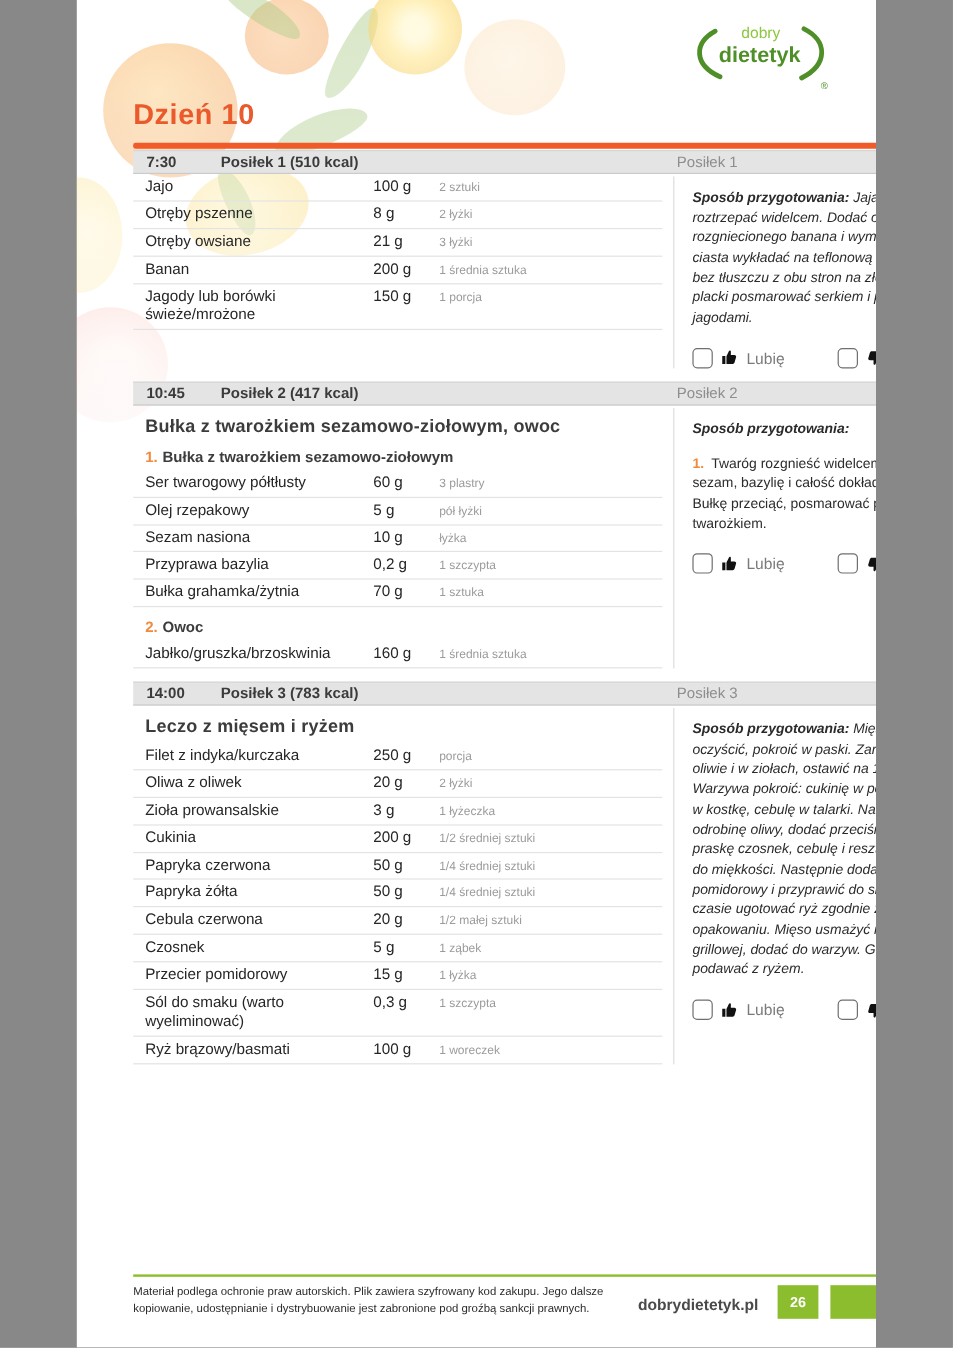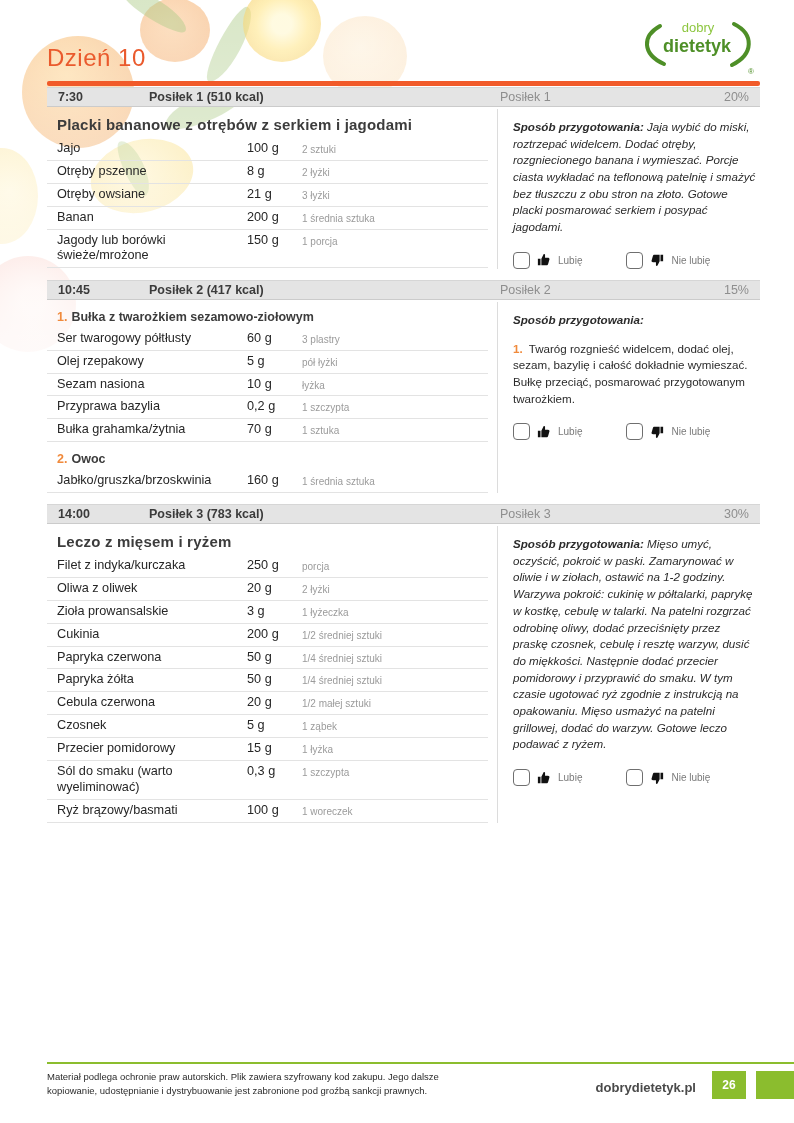--- a/index.html
+++ b/index.html
@@ -1,19 +1,19 @@
 <!DOCTYPE html>
 <html><head>
 <meta charset="utf-8">
 <style>
   * { margin:0; padding:0; box-sizing:border-box; }
   html,body { background:#888; }
   body { font-family:"Liberation Sans","DejaVu Sans",sans-serif; }
   #page {
-    position:relative; width:794px; height:1123px; margin:0 auto;
+    position:relative; width:666px; height:1123px; margin:0 auto;
     background:#ffffff; overflow:hidden;
   }
 
   
   .bg { position:absolute; inset:0 0 auto 0; height:430px; overflow:hidden; pointer-events:none; }
   .bg .fruit { position:absolute; border-radius:50%; }
   .f-orange   { left:22px;  top:36px;  width:112px; height:112px; opacity:.55;
                 background:radial-gradient(circle at 40% 35%, #fcb648, #f08a1e 65%, #e27613); }
   .f-tanger   { left:140px; top:-2px;  width:70px;  height:64px;  opacity:.5;
                 background:radial-gradient(circle at 45% 40%, #f9a245, #ee7d15 75%); }
@@ -32,30 +32,30 @@
   .leaf2 { left:188px; top:34px;  width:84px; height:22px; transform:rotate(118deg); }
   .leaf3 { left:162px; top:96px;  width:82px; height:26px; transform:rotate(-22deg); opacity:.5; }
   .leaf4 { left:104px; top:158px; width:60px; height:20px; transform:rotate(65deg); opacity:.4; }
   .bg .fade { position:absolute; inset:0;
     background:linear-gradient(180deg, rgba(255,255,255,.30) 0%, rgba(255,255,255,.52) 40%,
                rgba(255,255,255,.90) 78%, #ffffff 100%); }
 
   
   .logo { position:absolute; top:12px; right:36px; width:120px; height:66px; }
   .content { position:relative; padding:0 34px 0 47px; }
-  .day-title { padding-top:44px; font-size:24px; font-weight:normal; color:#ea5a2d; letter-spacing:.5px; }
+  .day-title { padding-top:82px; font-size:24px; font-weight:bold; color:#ea5a2d; letter-spacing:.5px; }
   .orange-rule { height:5px; background:#f15a29; margin-top:9px; border-radius:2px; width:713px; }
 
   
   .meal { width:713px; }
   .meal-bar { position:relative; height:20px; background:#e4e4e4;
               border-top:1px solid #d6d6d6; border-bottom:1px solid #cbcbcb;
               font-size:12.5px; line-height:19px; margin-top:1px; }
   .meal-bar .time    { position:absolute; left:11px;  color:#3b3b3b; font-weight:bold; }
-  .meal-bar .heading { position:absolute; left:73px;  color:#3b3b3b; font-weight:bold;margin-left:29px; }
+  .meal-bar .heading { position:absolute; left:73px;  color:#3b3b3b; font-weight:bold; }
   .meal-bar .blabel  { position:absolute; left:453px; color:#8e8e8e; }
   .meal-bar .bpct    { position:absolute; right:11px; color:#8e8e8e; }
 
   .meal-body { display:flex; align-items:stretch; padding-bottom:10px; }
   .left-col  { width:450px; flex:0 0 450px; padding-right:9px; }
   .right-col { flex:1; border-left:1px solid #dcdcdc; padding:4px 0 0 15px; margin-top:2px; }
 
   .dish-title { font-size:15px; font-weight:bold; color:#3c3c3c; margin:9px 0 5px 10px; letter-spacing:.2px; }
   .group-head { font-size:12.5px; font-weight:bold; color:#3c3c3c; margin:10px 0 4px 10px; }
   .group-head .gnum { color:#f08a3c; margin-right:4px; }
@@ -68,21 +68,21 @@
 
   .prep { font-size:11.6px; color:#2b2b2b; line-height:1.44; padding-right:2px; margin-top:6px;font-style:italic; }
   .prep b { font-weight:bold; }
   .prep-step { font-size:11.6px; color:#2b2b2b; line-height:1.44; margin-top:12px; padding-right:2px; }
   .prep-step .snum { color:#f08a3c; font-weight:bold; margin-right:3px; }
 
   .like-row { display:flex; gap:44px; margin-top:16px; align-items:center; }
   .like-item { display:flex; align-items:center; gap:7px; }
   .cbox { width:17px; height:17px; border:1px solid #6f6f6f; border-radius:4px; background:#fff; cursor:pointer; }
   .thumb svg { display:block; }
-  .like-label { font-size:10px; color:#7a7a7a; }
+  .like-label { font-size:13px; color:#7a7a7a; }
 
   
   .footer { position:absolute; left:47px; right:0; top:1062px; }
   .footer .green-rule { height:2px; background:#8bbd2e; margin-right:0; }
   .footer-row { display:flex; align-items:flex-start; margin-top:6px; }
   .copyright { width:436px; font-size:9.5px; color:#2b2b2b; line-height:1.5; }
   .foot-right { margin-left:auto; display:flex; align-items:center; }
   .site { font-size:13px; font-weight:bold; color:#4a4a4a; margin-right:16px; position:relative; top:3px; }
   .pagebox { width:34px; height:28px; background:#8bbd2e; color:#fff; font-size:12px; font-weight:bold;
              display:flex; align-items:center; justify-content:center; margin-top:1px; }
@@ -124,21 +124,20 @@
     <div id="meals">
         <section class="meal">
           <div class="meal-bar">
             <span class="time">7:30</span>
             <span class="heading">Posiłek 1 (510 kcal)</span>
             <span class="blabel">Posiłek 1</span>
             <span class="bpct">20%</span>
           </div>
           <div class="meal-body">
             <div class="left-col">
-              <div class="dish-title">Placki bananowe z otrębów z serkiem i jagodami</div>
               <div class="ing-row">
                 <span class="ing-name">Jajo</span>
                 <span class="ing-qty">100 g</span>
                 <span class="ing-port">2 sztuki</span>
                 <span class="ing-fill"></span>
               </div>
               <div class="ing-row">
                 <span class="ing-name">Otręby pszenne</span>
                 <span class="ing-qty">8 g</span>
                 <span class="ing-port">2 łyżki</span>
@@ -192,20 +191,21 @@
         </section>
         <section class="meal">
           <div class="meal-bar">
             <span class="time">10:45</span>
             <span class="heading">Posiłek 2 (417 kcal)</span>
             <span class="blabel">Posiłek 2</span>
             <span class="bpct">15%</span>
           </div>
           <div class="meal-body">
             <div class="left-col">
+              <div class="dish-title">Bułka z twarożkiem sezamowo-ziołowym, owoc</div>
               <div class="group-head"><span class="gnum">1.</span><span>Bułka z twarożkiem sezamowo-ziołowym</span></div>
               <div class="ing-row">
                 <span class="ing-name">Ser twarogowy półtłusty</span>
                 <span class="ing-qty">60 g</span>
                 <span class="ing-port">3 plastry</span>
                 <span class="ing-fill"></span>
               </div>
               <div class="ing-row">
                 <span class="ing-name">Olej rzepakowy</span>
                 <span class="ing-qty">5 g</span>

